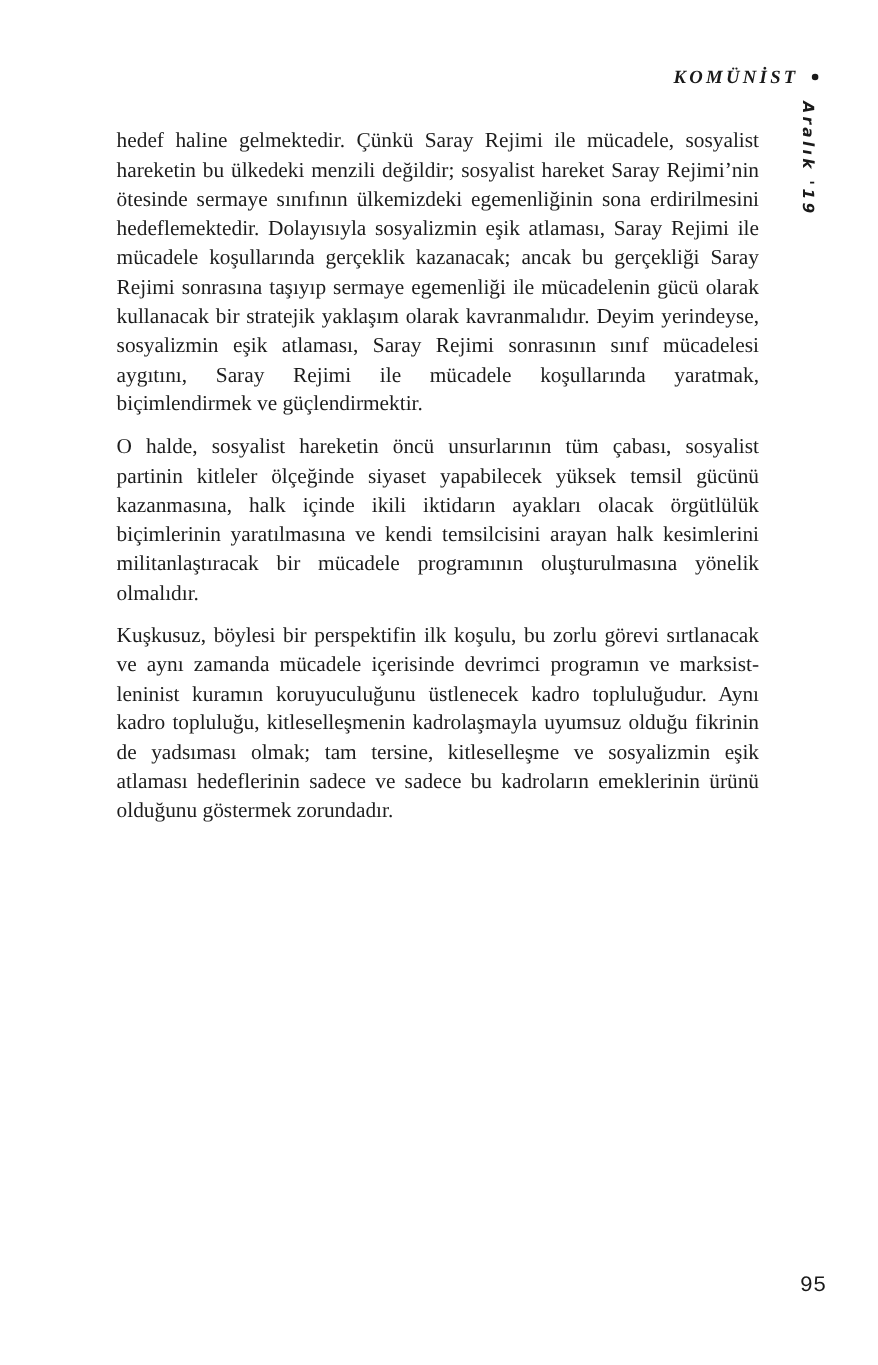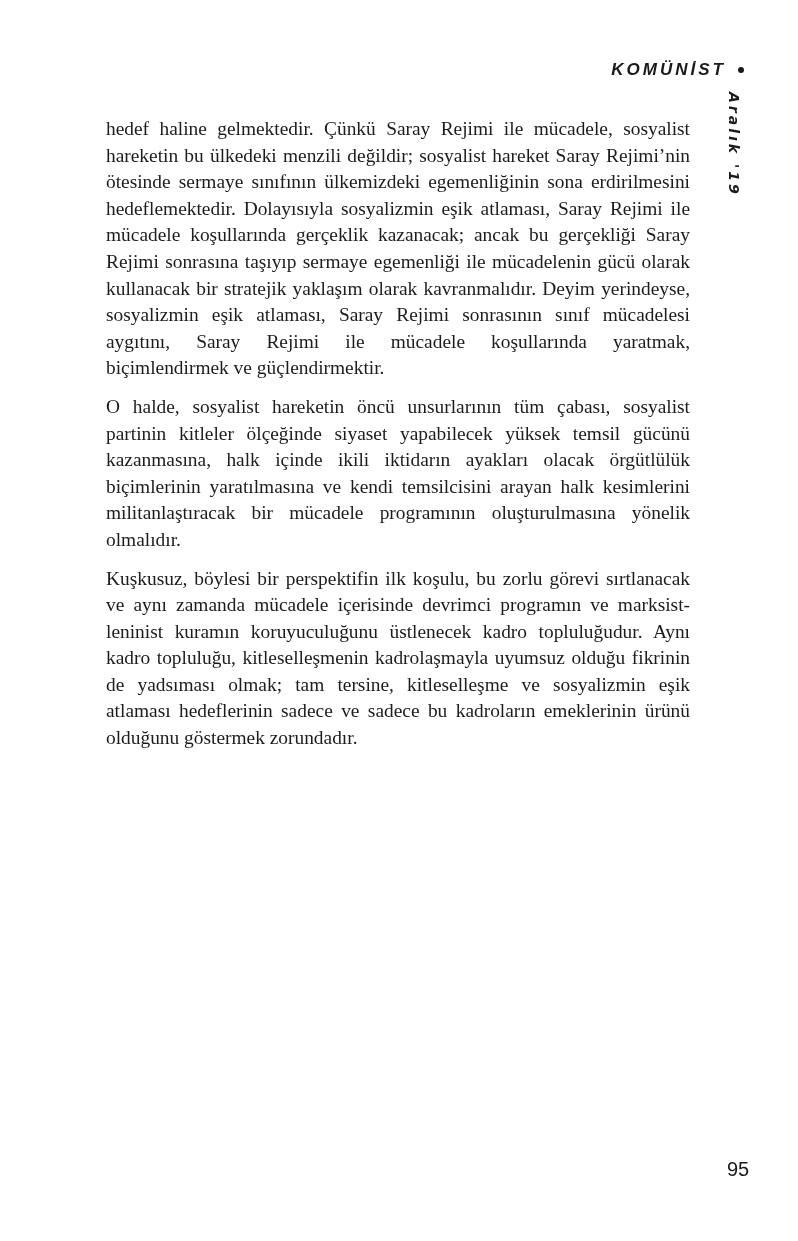--- a/index.html
+++ b/index.html
@@ -16,21 +16,21 @@
     }
     .header {
       position: absolute;
       top: 60px;
       right: 54px;
       display: flex;
       align-items: center;
       gap: 10px;
     }
     .magazine-name {
-      font-family: Liberation Sans, sans-serif;
+      font-family: Liberation Serif, serif;
       font-weight: bold;
       font-style: italic;
       font-size: 17px;
       letter-spacing: 3px;
       color: #1a1a1a;
     }
     .bullet {
       width: 6px;
       height: 6px;
       border-radius: 50%;
@@ -60,21 +60,21 @@
       text-align: justify;
       hyphens: manual;
     }
     .body-text p {
       margin: 12px 0 11px 0;
     }
     .page-number {
       position: absolute;
       top: 1158px;
       left: 727px;
-      font-family: Liberation Sans, sans-serif;
+      font-family: Liberation Mono, monospace;
       font-size: 20px;
       color: #1a1a1a;
     }
   </style>
 </head>
 <body>
 
 <div class="header">
   <span class="magazine-name">KOMÜNİST</span>
   <span class="bullet"></span>

